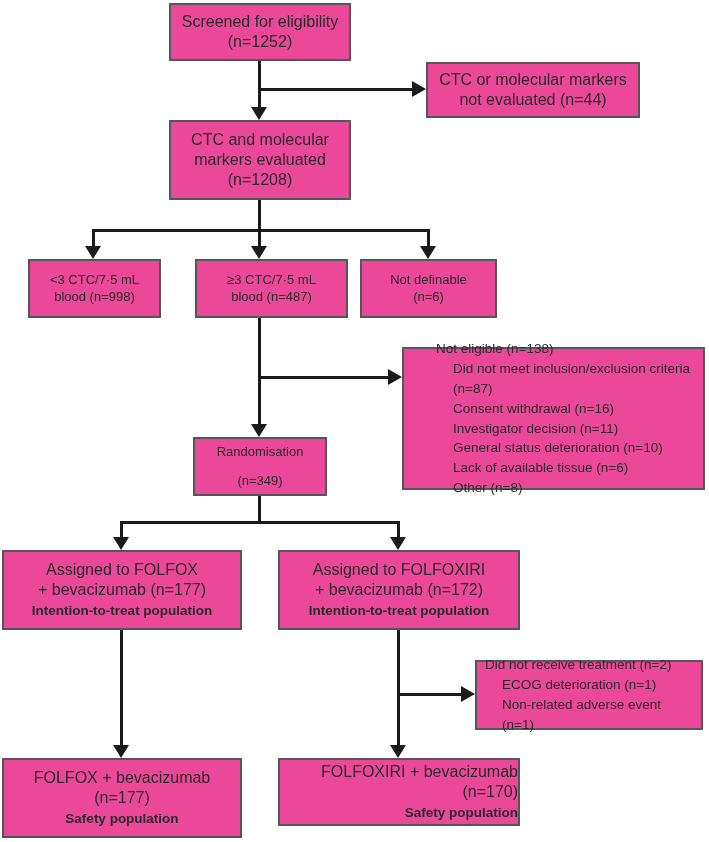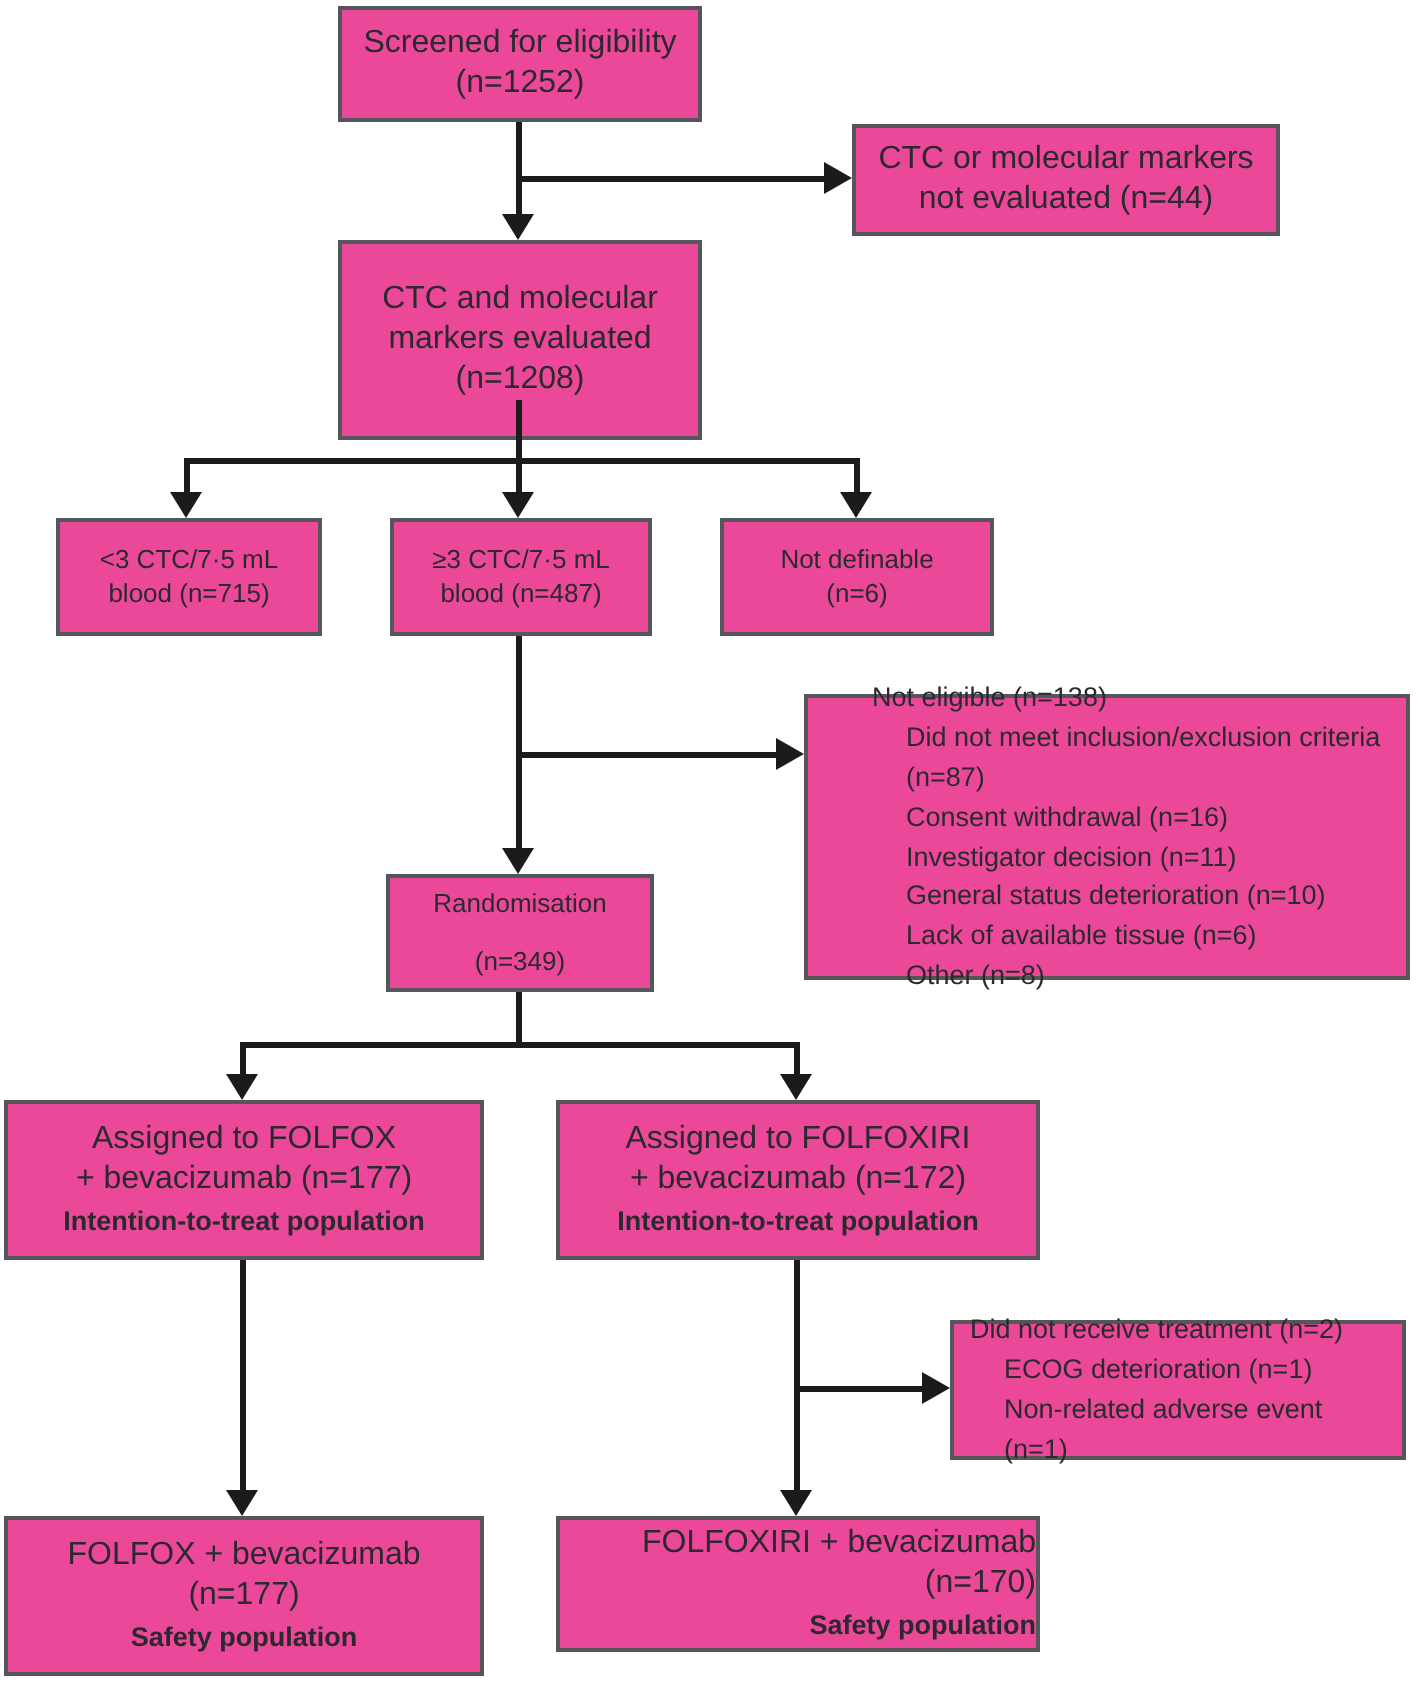--- a/index.html
+++ b/index.html
@@ -63,32 +63,32 @@
   <div class="box" style="left:169px; top:3px; width:182px; height:58px;">
     <div>Screened for eligibility</div>
     <div>(n=1252)</div>
   </div>
 
   <div class="box" style="left:426px; top:62px; width:214px; height:56px;justify-content:center;">
     <div>CTC or molecular markers</div>
     <div>not evaluated (n=44)</div>
   </div>
 
-  <div class="box" style="left:169px; top:120px; width:182px; height:100px;">
+  <div class="box" style="left:169px; top:120px; width:182px; height:80px;">
     <div>CTC and molecular</div>
     <div>markers evaluated</div>
     <div>(n=1208)</div>
   </div>
 
   <div class="box small" style="left:28px; top:259px; width:133px; height:59px;">
     <div>&lt;3 CTC/7·5 mL</div>
-    <div>blood (n=715)</div>
+    <div>blood (n=998)</div>
   </div>
 
-  <div class="box small" style="left:195px; top:259px; width:131px; height:59px;">
+  <div class="box small" style="left:195px; top:259px; width:153px; height:59px;">
     <div>≥3 CTC/7·5 mL</div>
     <div>blood (n=487)</div>
   </div>
 
   <div class="box small" style="left:360px; top:259px; width:137px; height:59px;">
     <div>Not definable</div>
     <div>(n=6)</div>
   </div>
 
   <div class="box listbox" style="left:402px; top:347px; width:303px; height:143px;padding-left:32px;">

